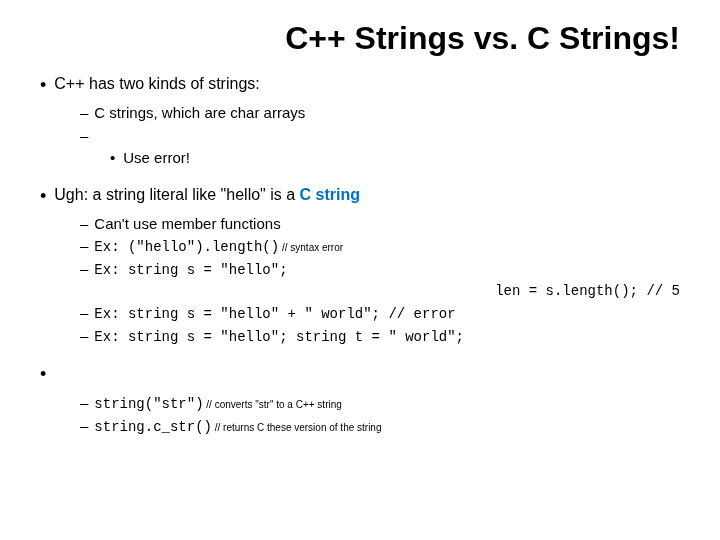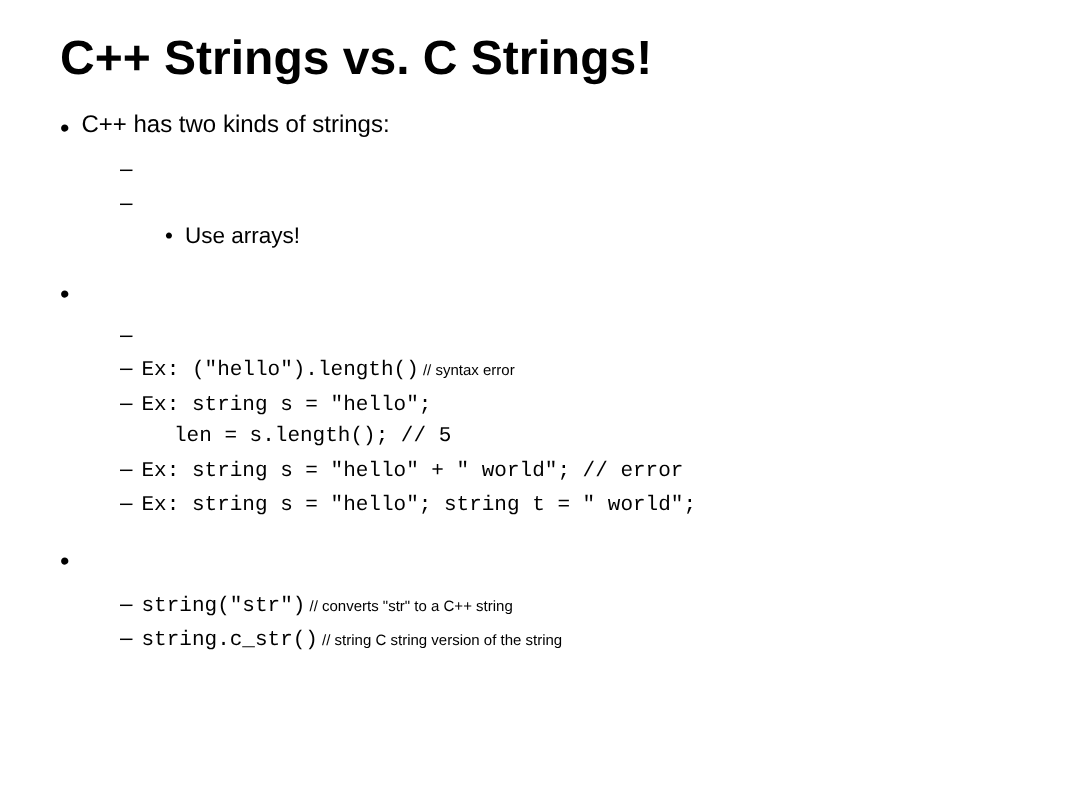--- a/index.html
+++ b/index.html
@@ -11,21 +11,21 @@
       overflow: hidden;
     }
     .slide {
       width: 720px;
       height: 540px;
       padding: 20px 40px 20px 40px;
       display: flex;
       flex-direction: column;
     }
     .slide-title {
-      text-align: left;
+      text-align: right;
       font-size: 32px;
       font-weight: bold;
       color: #000000;
       margin-bottom: 16px;
       font-family: Arial, sans-serif;
     }
     .section {
       margin-bottom: 14px;
     }
     .bullet-main {
@@ -74,20 +74,21 @@
     }
     .bold-underline {
       font-weight: bold;
       text-decoration: underline;
     }
     .indent-continuation {
       margin-left: 76px;
       font-family: 'Courier New', Courier, monospace;
       font-size: 14px;
       line-height: 1.5;
+      text-align: right;
     }
     .comment {
       font-family: Arial, sans-serif;
       font-size: 10px;
     }
     .code-line {
       font-family: 'Courier New', Courier, monospace;
       font-size: 14px;
     }
   </style>
@@ -98,36 +99,41 @@
 
   <div class="slide-title">C++ Strings vs. C Strings!</div>
 
   <div class="section">
     <div class="bullet-main">
       <span class="bullet-dot">•</span>
       <span class="bullet-text">C++ has two kinds of strings:</span>
     </div>
     <div class="sub-bullet">
       <span class="dash">–</span>
+      <span>C strings, which are char arrays</span>
     </div>
     <div class="sub-bullet">
       <span class="dash">–</span>
     </div>
     <div class="sub-sub-bullet">
       <span class="bullet-dot2">•</span>
-      <span>Use arrays!</span>
+      <span>Use error!</span>
     </div>
   </div>
 
   <div class="section">
     <div class="bullet-main">
       <span class="bullet-dot">•</span>
+      <span class="bullet-text">
+        Ugh: a string literal like "hello" is a <span class="blue-text">C string</span>
+      </span>
     </div>
     <div class="sub-bullet">
       <span class="dash">–</span>
+      <span>Can't use member functions</span>
     </div>
     <div class="sub-bullet">
       <span class="dash">–</span>
       <span>
         <span class="code-line">Ex: ("hello").length()</span><span class="comment">  // syntax error</span>
       </span>
     </div>
     <div class="sub-bullet">
       <span class="dash">–</span>
       <span>
@@ -155,18 +161,18 @@
     </div>
     <div class="sub-bullet">
       <span class="dash">–</span>
       <span>
         <span class="code-line">string("str")</span><span class="comment">  // converts "str" to a C++ string</span>
       </span>
     </div>
     <div class="sub-bullet">
       <span class="dash">–</span>
       <span>
-        <span class="code-line">string.c_str()</span><span class="comment"> // string C string version of the string</span>
+        <span class="code-line">string.c_str()</span><span class="comment"> // returns C these version of the string</span>
       </span>
     </div>
   </div>
 
 </div>
 
 </body></html>

